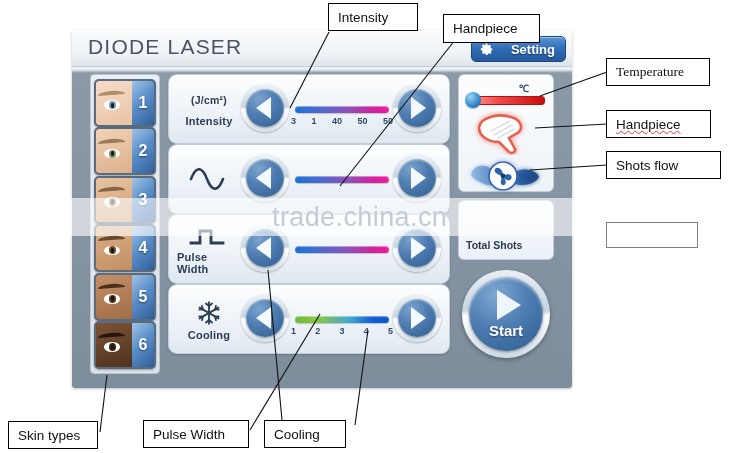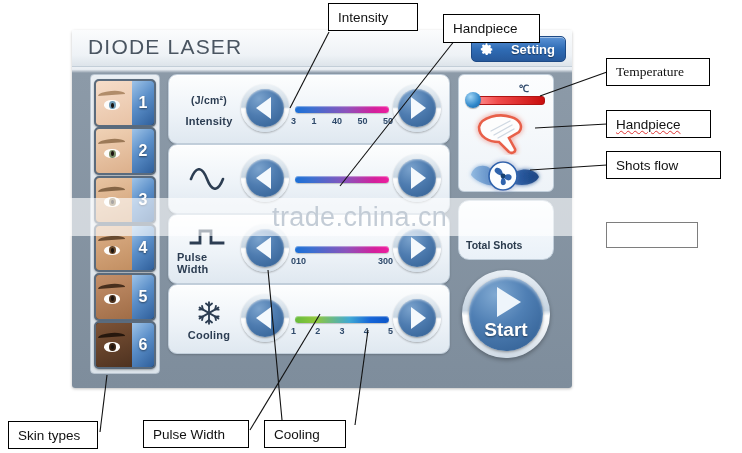--- a/index.html
+++ b/index.html
@@ -144,42 +144,42 @@
     position:absolute;left:0;top:11px;width:16px;height:16px;border-radius:50%;
     background:radial-gradient(circle at 34% 30%,#9fd4f5,#2e86c9 60%,#1b5f9b 100%);
     box-shadow:0 1px 1px rgba(0,0,0,.3);
   }
   .hp-box{position:relative;width:100%;height:44px;}
   .wf-box{position:relative;width:100%;height:40px;}
 
   #shots-box{
     position:absolute;left:0;top:126px;width:96px;height:60px;
     background:linear-gradient(180deg,#fafcfe,#eaf1f8);
-    border:1px solid #c2cfdb;border-radius:11px;box-sizing:border-box;
+    border:1px solid #c2cfdb;border-radius:6px;box-sizing:border-box;
   }
   #shots-label{
     position:absolute;left:7px;bottom:8px;font-size:10.5px;font-weight:bold;color:#2b3b4d;
   }
   #start-btn{
     position:absolute;left:4px;top:196px;width:88px;height:88px;border-radius:50%;
     background:linear-gradient(180deg,#e9eff5 0%,#c7d5e2 46%,#ffffff 52%,#cfdae5 100%);
     display:flex;align-items:center;justify-content:center;cursor:pointer;
     box-shadow:0 2px 4px rgba(0,0,0,.3);
   }
   #start-inner{
     width:74px;height:74px;border-radius:50%;
     background:radial-gradient(circle at 36% 24%,#80a9d2 0%,#4f7fb4 42%,#2d5a8e 100%);
     display:flex;flex-direction:column;align-items:center;justify-content:center;
     box-shadow:inset 0 2px 3px rgba(255,255,255,.45),0 1px 3px rgba(0,0,0,.4);
   }
   #start-tri{
     width:0;height:0;border-top:15px solid transparent;border-bottom:15px solid transparent;
     border-left:24px solid #eef5fb;margin-left:6px;margin-bottom:1px;
   }
-  #start-label{color:#fff;font-size:19px;font-weight:bold;text-shadow:0 1px 2px rgba(0,0,0,.45);margin-top:1px;}
+  #start-label{color:#fff;font-size:15px;font-weight:bold;text-shadow:0 1px 2px rgba(0,0,0,.45);margin-top:1px;}
 
   
   #watermark{
     position:absolute;left:0;top:198px;width:742px;height:38px;
     background:rgba(255,255,255,.62);
     display:flex;align-items:center;
     pointer-events:none;
     text-align:right;
   }
   #watermark span{
@@ -341,24 +341,20 @@
         </div>
         <div class="name">Pulse Width</div>
       </div>
       <div class="arrow-btn arrow-left">
         <div class="inner">
             <div class="tri tri-l"></div>
           </div>
       </div>
       <div class="slider-wrap">
         <div class="slider-bar"></div>
-        <div class="ticks ends">
-          <span>010</span>
-          <span>300</span>
-        </div>
       </div>
       <div class="arrow-btn arrow-right">
         <div class="inner">
             <div class="tri tri-r"></div>
           </div>
       </div>
     </div>
 
     <div class="ctrl-row">
       <div class="row-label">

